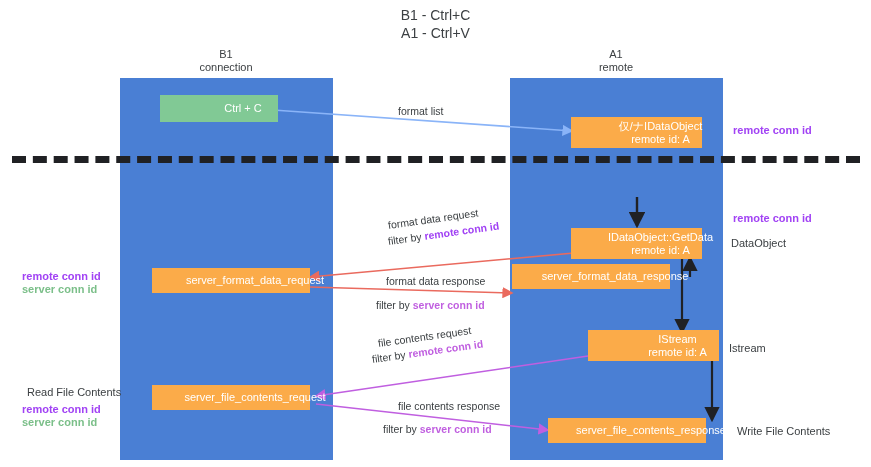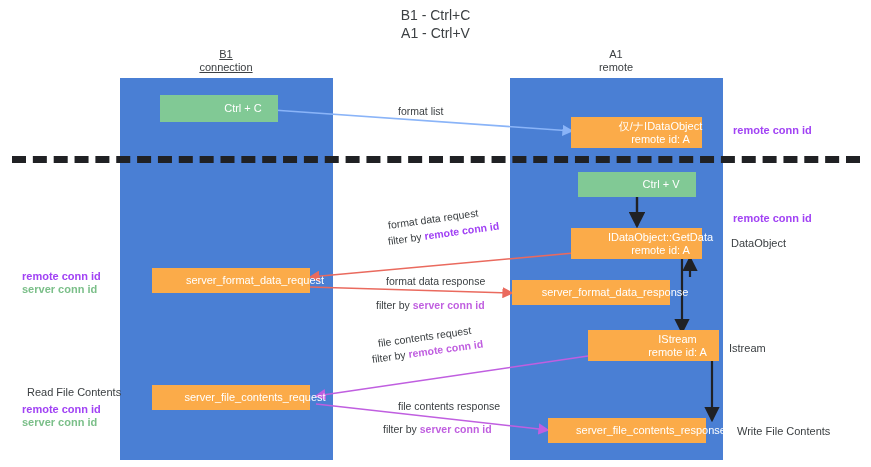--- a/index.html
+++ b/index.html
@@ -117,21 +117,21 @@
 </head>
 <body>
 
 <div id="canvas">
 
   <div id="title">
     <div>B1 - Ctrl+C</div>
     <div>A1 - Ctrl+V</div>
   </div>
 
-  <div class="lane-head" style="left:116px; top:48px;text-decoration:underline;">
+  <div class="lane-head" style="left:116px; top:48px;">
     <div>B1</div>
     <div>connection</div>
   </div>
   <div class="lane-head" style="left:506px; top:48px;">
     <div>A1</div>
     <div>remote</div>
   </div>
 
   <div class="lane lane-b1"></div>
   <div class="lane lane-a1"></div>
@@ -175,34 +175,31 @@
 
   <div class="node green" style="left:160px; top:95px; width:118px; height:27px;">
     <span>Ctrl + C</span>
   </div>
 
   <div class="node orange" style="left:571px; top:117px; width:131px; height:31px;">
     <span>仅/ナIDataObject</span>
     <span>remote id: A</span>
   </div>
 
-  <div class="node green" style="left:578px; top:172px; width:118px; height:25px;">
-    <span>Ctrl + V</span>
-  </div>
 
   <div class="node orange" style="left:571px; top:228px; width:131px; height:31px;">
     <span>IDataObject::GetData</span>
     <span>remote id: A</span>
   </div>
 
   <div class="node orange" style="left:152px; top:268px; width:158px; height:25px;">
     <span>server_format_data_request</span>
   </div>
 
-  <div class="node orange" style="left:512px; top:280px; width:158px; height:25px;justify-content:center;">
+  <div class="node orange" style="left:512px; top:264px; width:158px; height:25px;justify-content:center;">
     <span>server_format_data_response</span>
   </div>
 
   <div class="node orange" style="left:588px; top:330px; width:131px; height:31px;">
     <span>IStream</span>
     <span>remote id: A</span>
   </div>
 
   <div class="node orange" style="left:548px; top:418px; width:158px; height:25px;">
     <span>server_file_contents_response</span>

